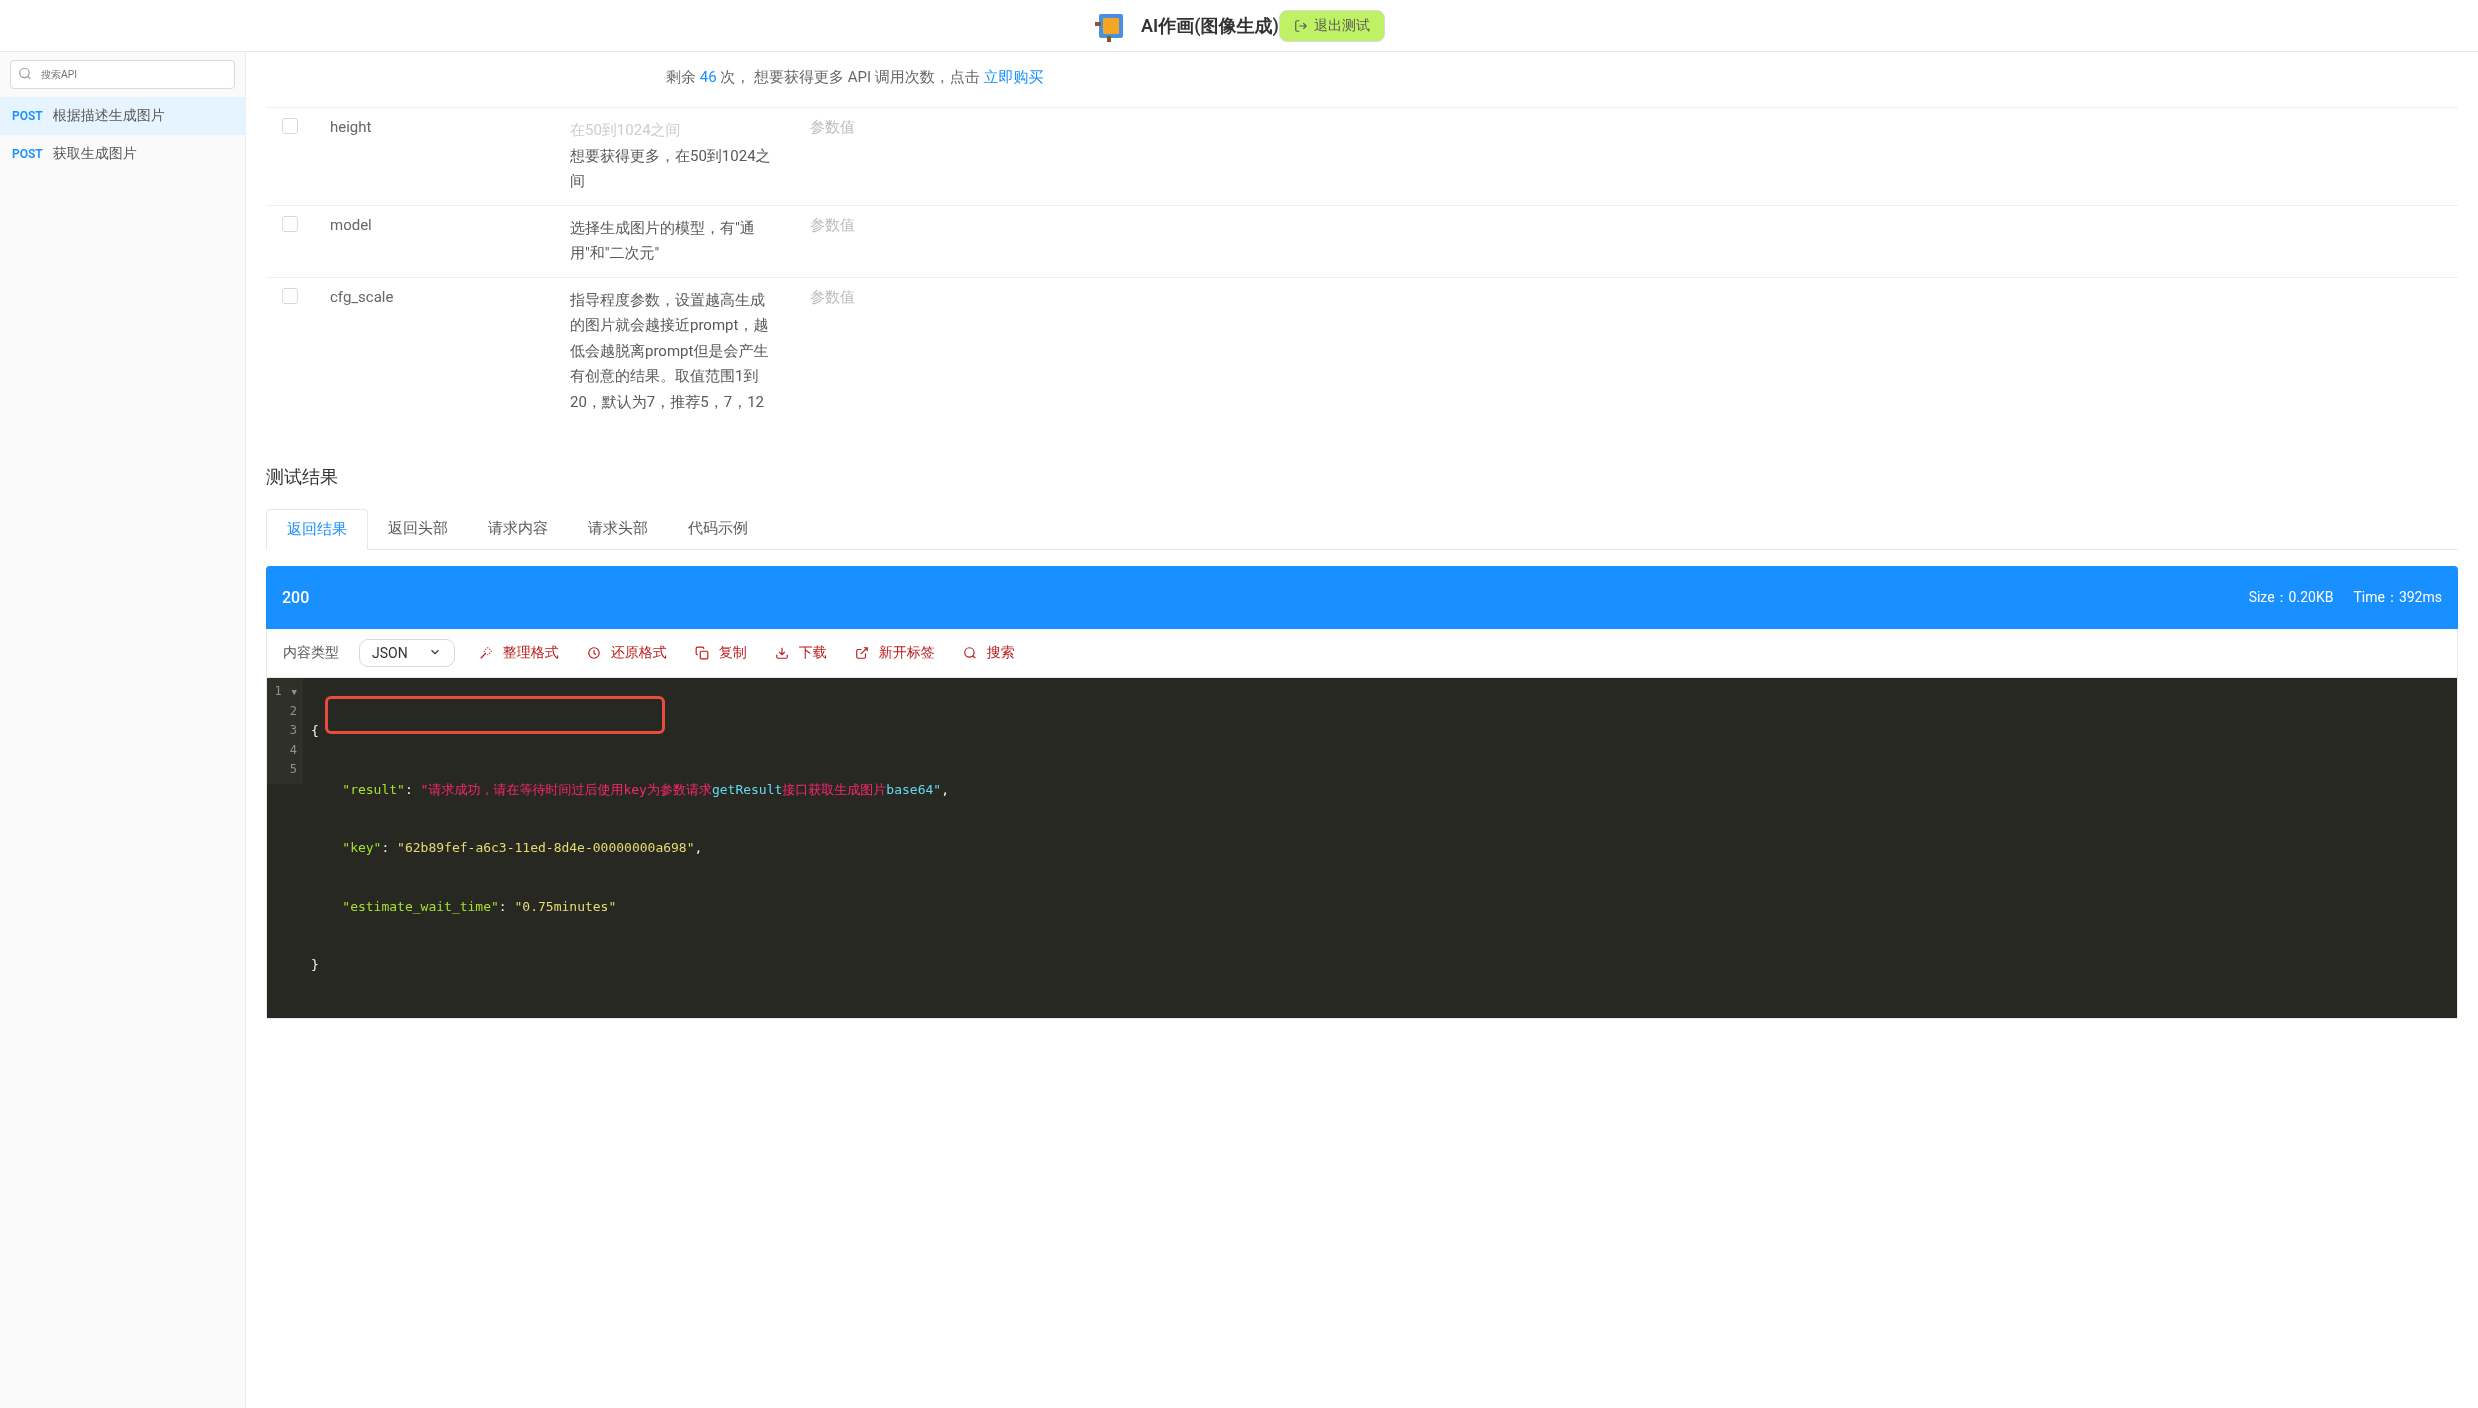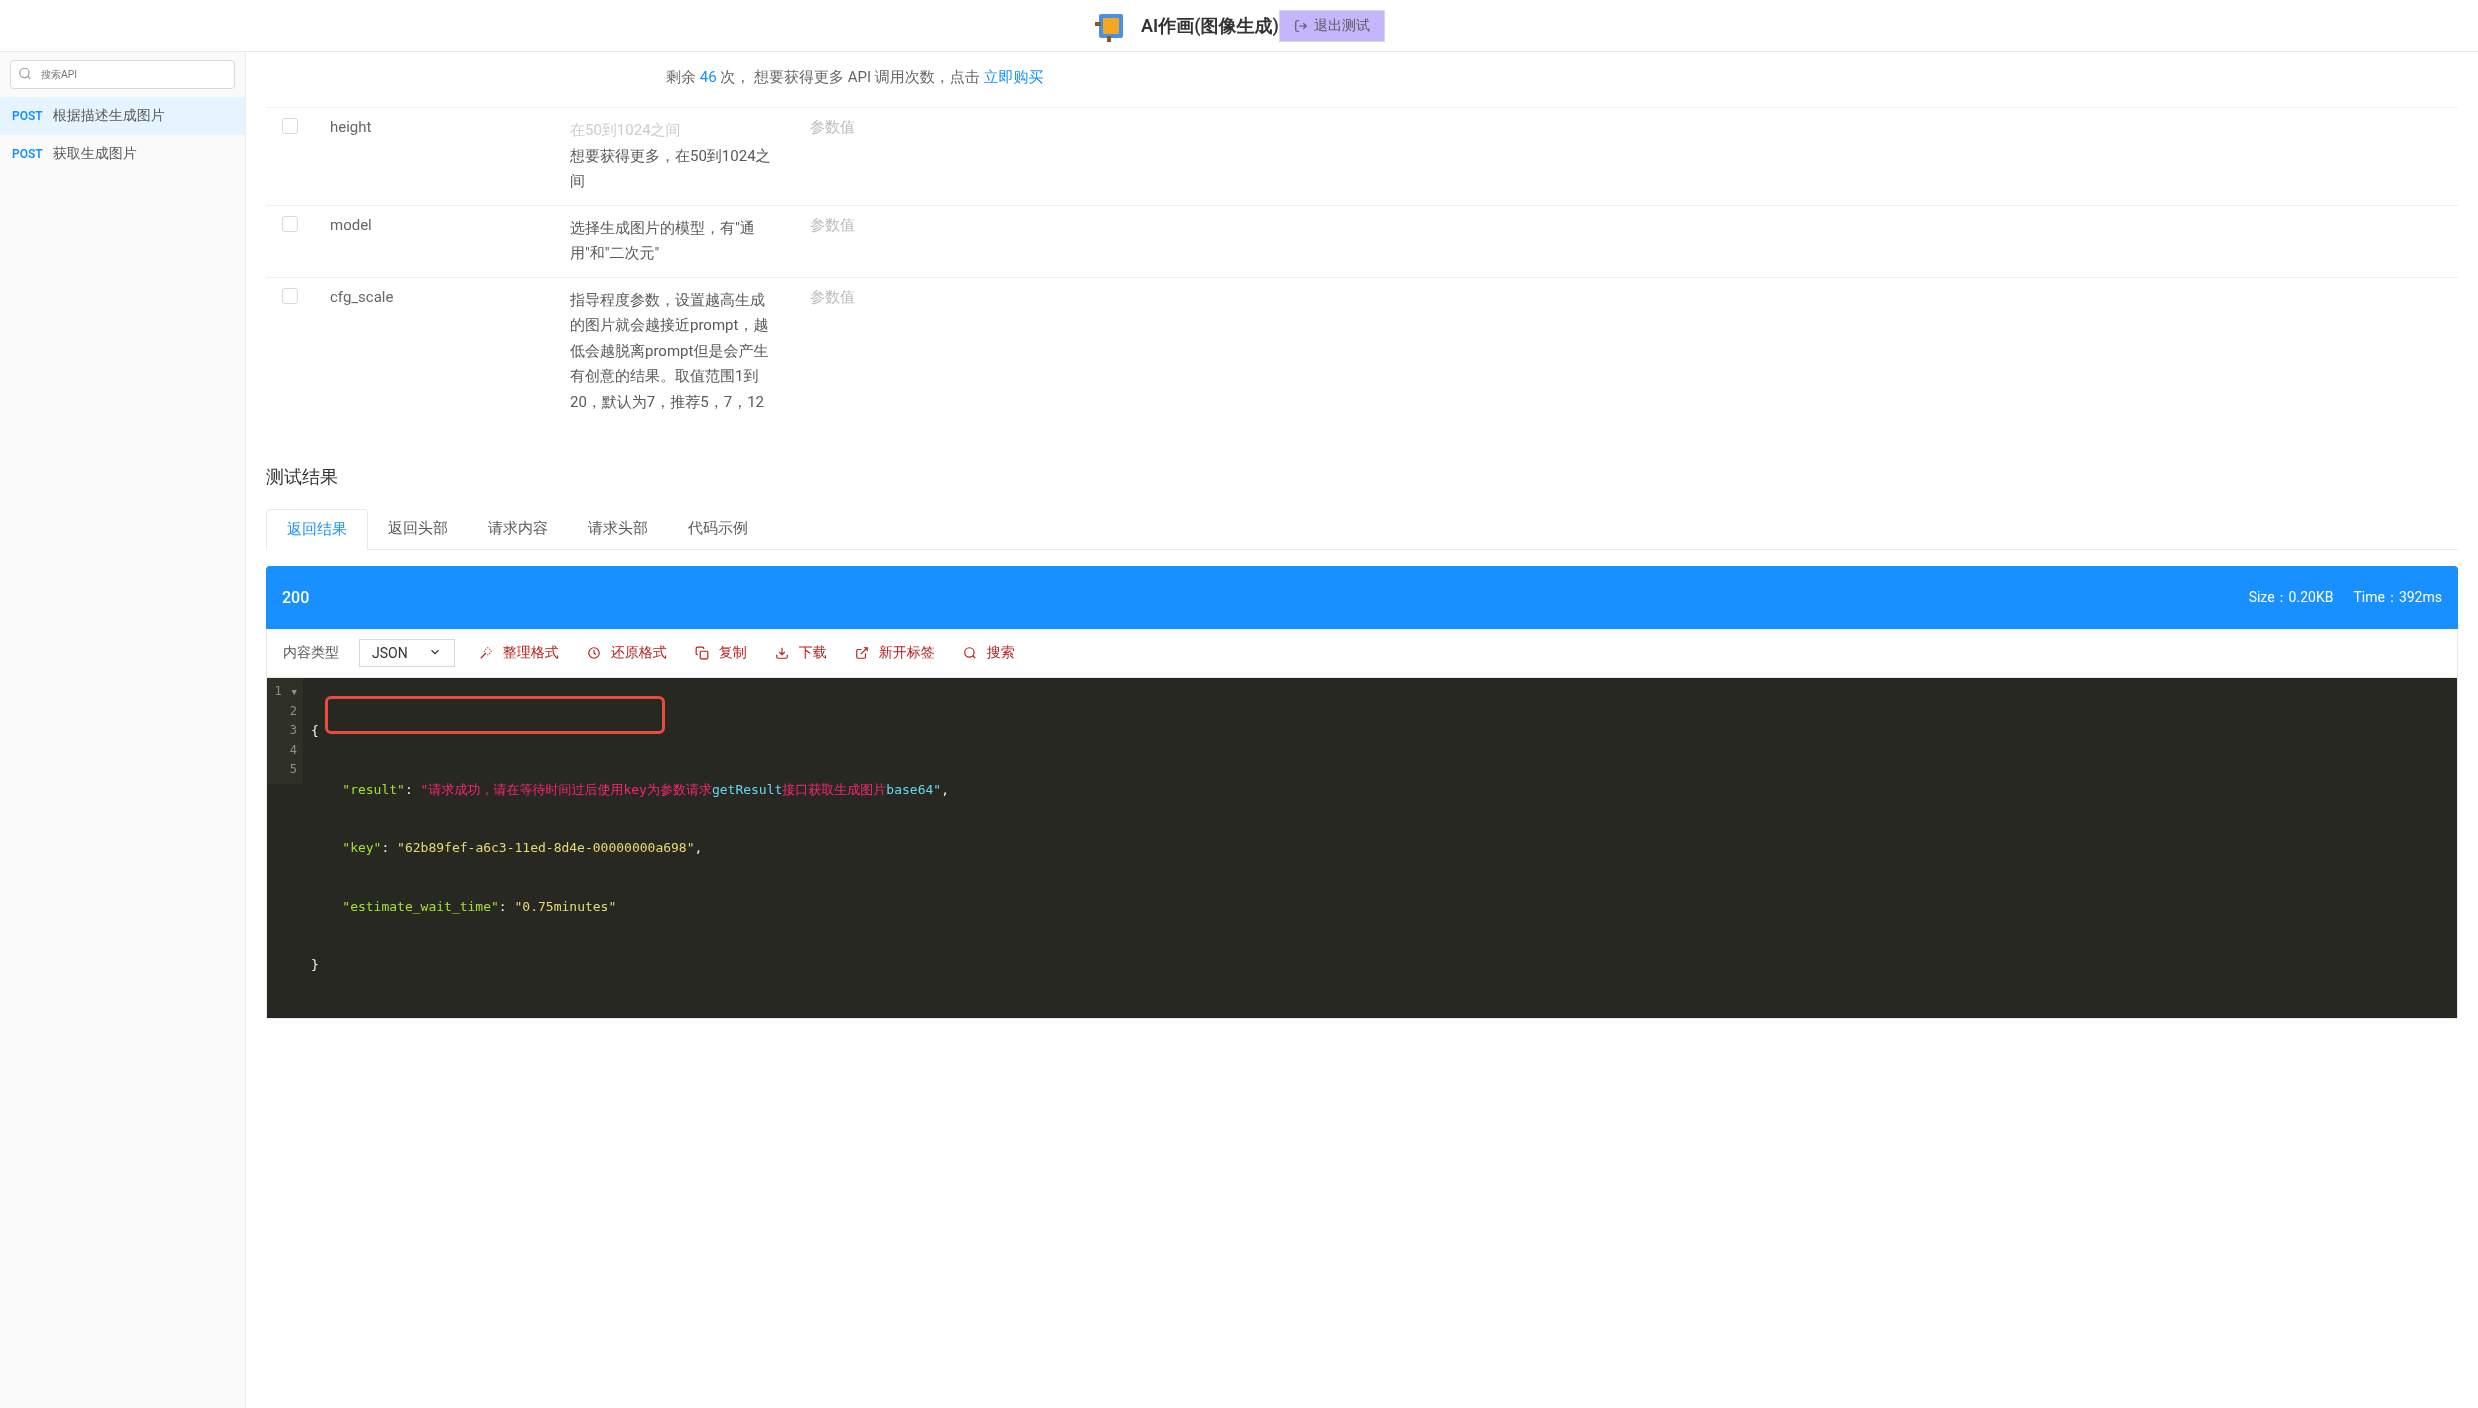--- a/index.html
+++ b/index.html
@@ -2,21 +2,21 @@
 <html><head>
   <meta charset="utf-8">
   <style>
     * { margin: 0; padding: 0; box-sizing: border-box; }
     body { font-family: -apple-system, BlinkMacSystemFont, "Segoe UI", Roboto, "Helvetica Neue", Arial, sans-serif; background: #fff; color: #333; font-size: 14px; }
     
     .header { display: flex; align-items: center; justify-content: center; padding: 10px 16px; border-bottom: 1px solid #e8e8e8; height: 52px; }
     .header-left { display: flex; align-items: center; gap: 12px; }
     .logo { width: 36px; height: 36px; display: flex; align-items: center; justify-content: center; }
     .title { font-size: 18px; font-weight: 600; color: #333; }
-    .exit-btn { display: flex; align-items: center; gap: 6px; padding: 6px 14px; border: 1px solid #d9d9d9; background: #c4b5fd; border-radius: 0; cursor: pointer; color: #595959; font-size: 14px; }
+    .exit-btn { display: flex; align-items: center; gap: 6px; padding: 6px 14px; border: 1px solid #d9d9d9; background: #bef264; border-radius: 8px; cursor: pointer; color: #595959; font-size: 14px; }
     
     .layout { display: flex; height: calc(100vh - 52px); }
     .sidebar { width: 246px; background: #fafafa; border-right: 1px solid #eee; padding: 8px 0; }
     .search-box { margin: 0 10px 8px 10px; position: relative; }
     .search-input { width: 100%; padding: 8px 10px 8px 30px; border: 1px solid #d9d9d9; border-radius: 4px; font-size: 10px; }
     .search-icon { position: absolute; left: 8px; top: 50%; transform: translateY(-50%); color: #999; }
     .sidebar-item { display: flex; align-items: center; padding: 10px 12px; cursor: pointer; gap: 10px; }
     .sidebar-item.active { background: #e6f4ff; }
     .method-badge { font-size: 12px; font-weight: 600; color: #1890ff; }
     .sidebar-label { color: #595959; font-size: 14px; }
@@ -40,21 +40,21 @@
     .tabs { display: flex; border-bottom: 1px solid #e8e8e8; margin-bottom: 16px; }
     .tab { padding: 10px 20px; cursor: pointer; color: #595959; font-size: 15px; }
     .tab.active { border: 1px solid #e8e8e8; border-bottom: 1px solid #fff; margin-bottom: -1px; border-radius: 4px 4px 0 0; color: #1890ff; }
     
     .status-bar { background: #1890ff; color: #fff; padding: 22px 16px; display: flex; justify-content: space-between; align-items: center; border-radius: 4px 4px 0 0; }
     .status-code { font-size: 16px; font-weight: 500; }
     .status-meta { display: flex; gap: 20px; font-size: 14px; }
     
     .toolbar { display: flex; align-items: center; gap: 20px; padding: 10px 16px; border: 1px solid #e8e8e8; border-top: none; }
     .toolbar-label { color: #595959; }
-    .select-box { display: flex; align-items: flex-start; gap: 20px; padding: 5px 12px; border: 1px solid #d9d9d9; border-radius: 0; cursor: pointer; }
+    .select-box { display: flex; align-items: flex-start; gap: 20px; padding: 5px 12px; border: 1px solid #d9d9d9; border-radius: 9px; cursor: pointer; }
     .toolbar-btn { display: flex; align-items: center; gap: 10px; cursor: pointer; color: #b91c1c; padding: 4px 4px; }
     
     .code-editor { background: #272822; color: #f8f8f2; font-family: "Consolas", "Monaco", monospace; font-size: 13px; border: 1px solid #e8e8e8; border-top: none; min-height: 260px; position: relative; }
     .code-gutter { position: absolute; left: 0; top: 0; width: 36px; background: #2f3129; padding: 4px 6px; text-align: right; color: #8f908a; line-height: 1.5; font-size: 12px; }
     .gutter-line { height: 19.5px; }
     .code-content { padding: 4px 0 4px 44px; line-height: 1.5; white-space: pre; }
     .code-line { min-height: 19.5px; }
     .json-key { color: #a6e22e; }
     .json-string { color: #e6db74; }
     .json-punct { color: #f8f8f2; }

